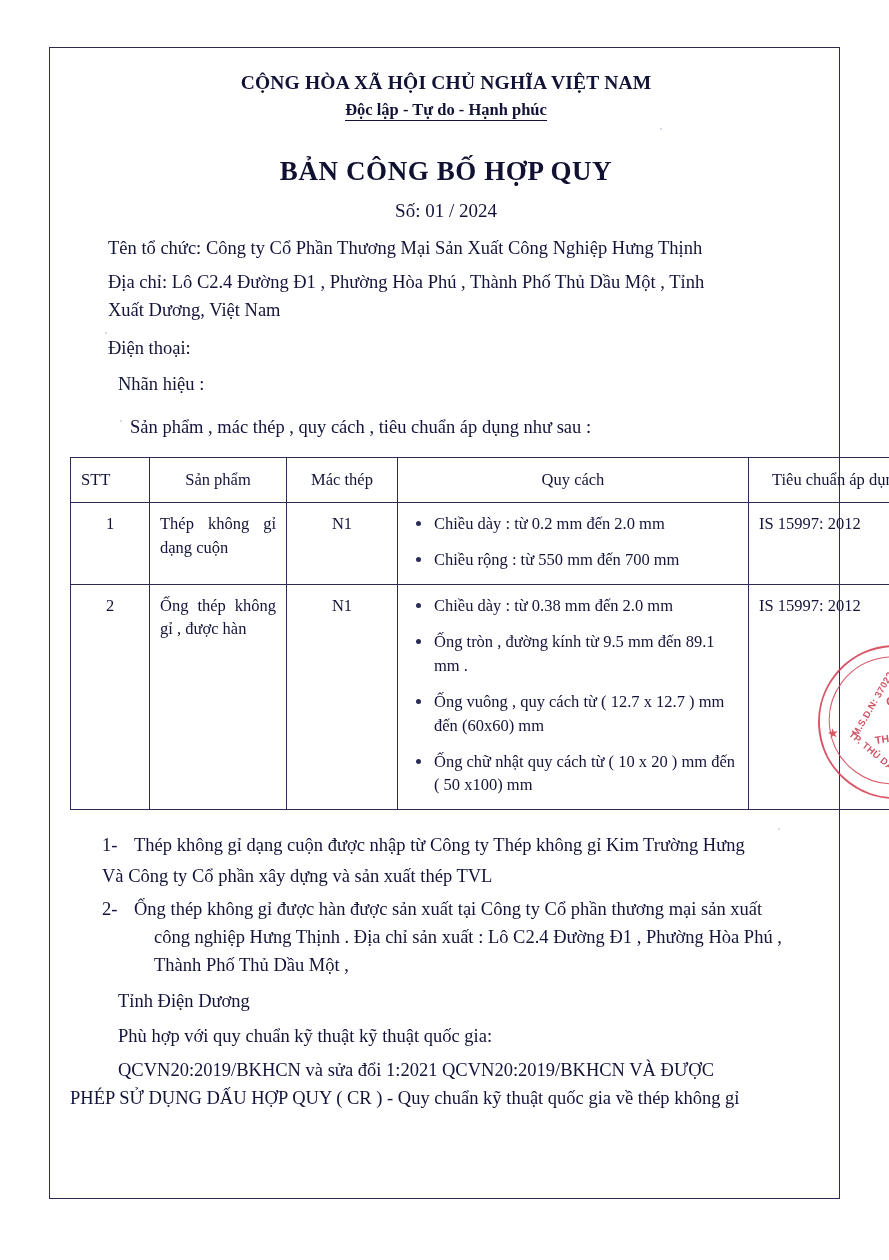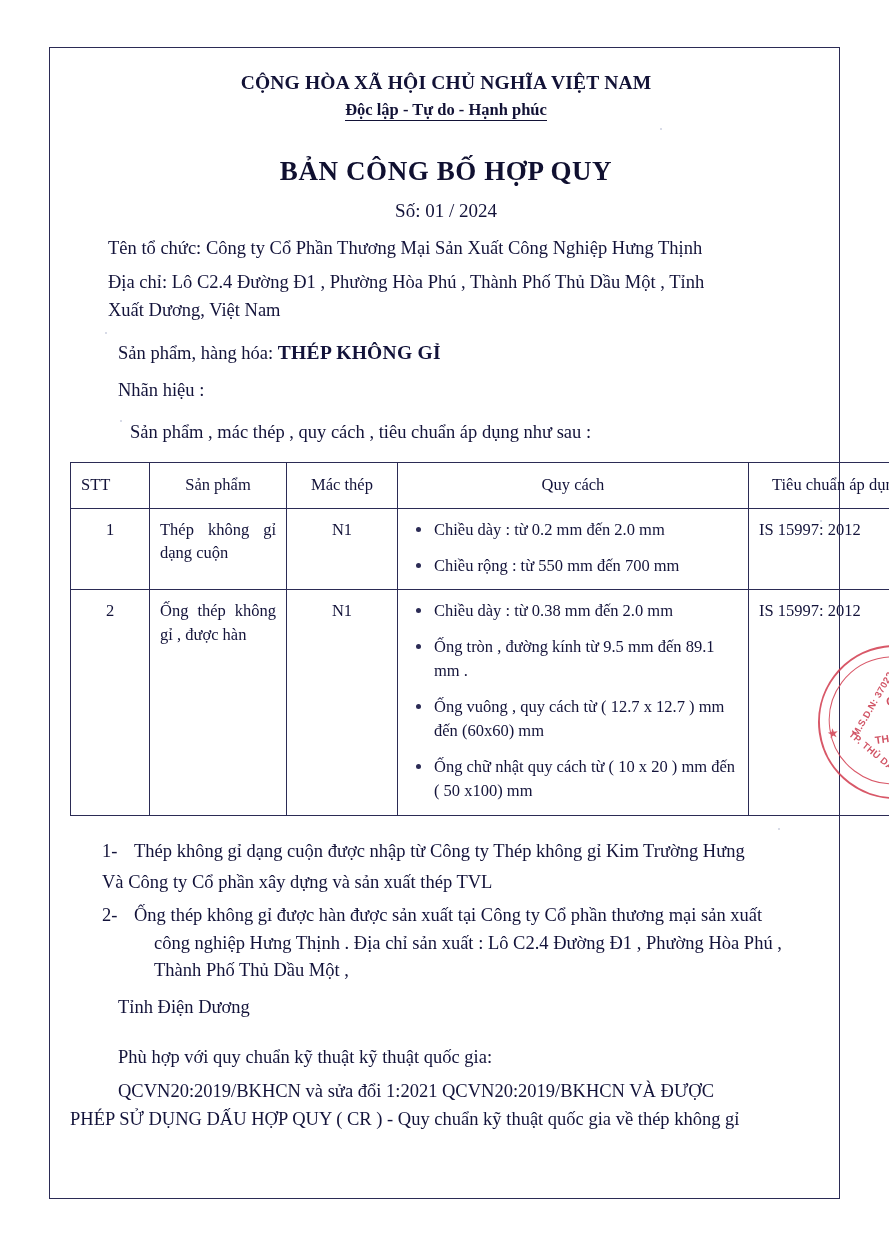--- a/index.html
+++ b/index.html
@@ -225,24 +225,22 @@
 
     <div class="para ind-1">
       <span>Tên tổ chức: </span><span>Công ty Cổ Phần Thương Mại Sản Xuất Công Nghiệp Hưng Thịnh</span>
     </div>
 
     <div class="para ind-1" style="margin-top:6px">
       <span>Địa chỉ: </span><span>Lô C2.4 Đường Đ1 , Phường Hòa Phú , Thành Phố Thủ Dầu Một , Tỉnh</span>
       <div>Xuất Dương, Việt Nam</div>
     </div>
 
-
-    <div class="para ind-2" style="margin-top:14px">
-      <span>Sản phẩm, hàng hóa: </span><span class="prod-name">THÉP KHÔNG GỈ</span>
-    </div>
+    <div class="para ind-1" style="margin-top:10px">Điện thoại:</div>
+
 
     <div class="para ind-2" style="margin-top:8px">Nhãn hiệu :</div>
 
     <div class="para ind-3" style="margin-top:14px">Sản phẩm , mác thép , quy cách , tiêu chuẩn áp dụng như sau :</div>
 
     <table class="spec">
       <thead>
         <tr>
           <th class="col-stt">STT</th>
           <th class="col-prod">Sản phẩm</th>
@@ -293,21 +291,21 @@
       <div class="note-row" style="margin-top:6px">
         <div class="note-num">2-</div>
         <div class="note-text">
           <span>Ống thép không gỉ được hàn được sản xuất tại Công ty Cổ phần thương mại sản xuất</span>
           <span class="cont" style="margin-left:20px">công nghiệp Hưng Thịnh . Địa chỉ sản xuất : Lô C2.4 Đường Đ1 , Phường Hòa Phú ,</span>
           <span class="cont" style="margin-left:20px">Thành Phố Thủ Dầu Một ,</span>
         </div>
       </div>
 
       <div class="para ind-2" style="margin-top:8px">Tỉnh Điện Dương</div>
-      <div class="para ind-2" style="margin-top:22px">Phù hợp với quy chuẩn kỹ thuật kỹ thuật quốc gia:</div>
+      <div class="para ind-2" style="margin-top:6px">Phù hợp với quy chuẩn kỹ thuật kỹ thuật quốc gia:</div>
       <div class="para justify" style="margin-top:6px;margin-left:48px">QCVN20:2019/BKHCN và sửa đổi 1:2021  QCVN20:2019/BKHCN VÀ ĐƯỢC</div>
       <div class="para justify" style="margin-top:0;margin-left:0">PHÉP SỬ DỤNG DẤU HỢP QUY ( CR ) -  Quy chuẩn kỹ thuật quốc gia về thép không gỉ</div>
     </div>
 
   </div>
 
   <div class="stamp">
     <div class="inner-ring"></div>
     <div class="star">★</div>
     <div class="stamp-txt stamp-ms">M.S.D.N: 3702266</div>

